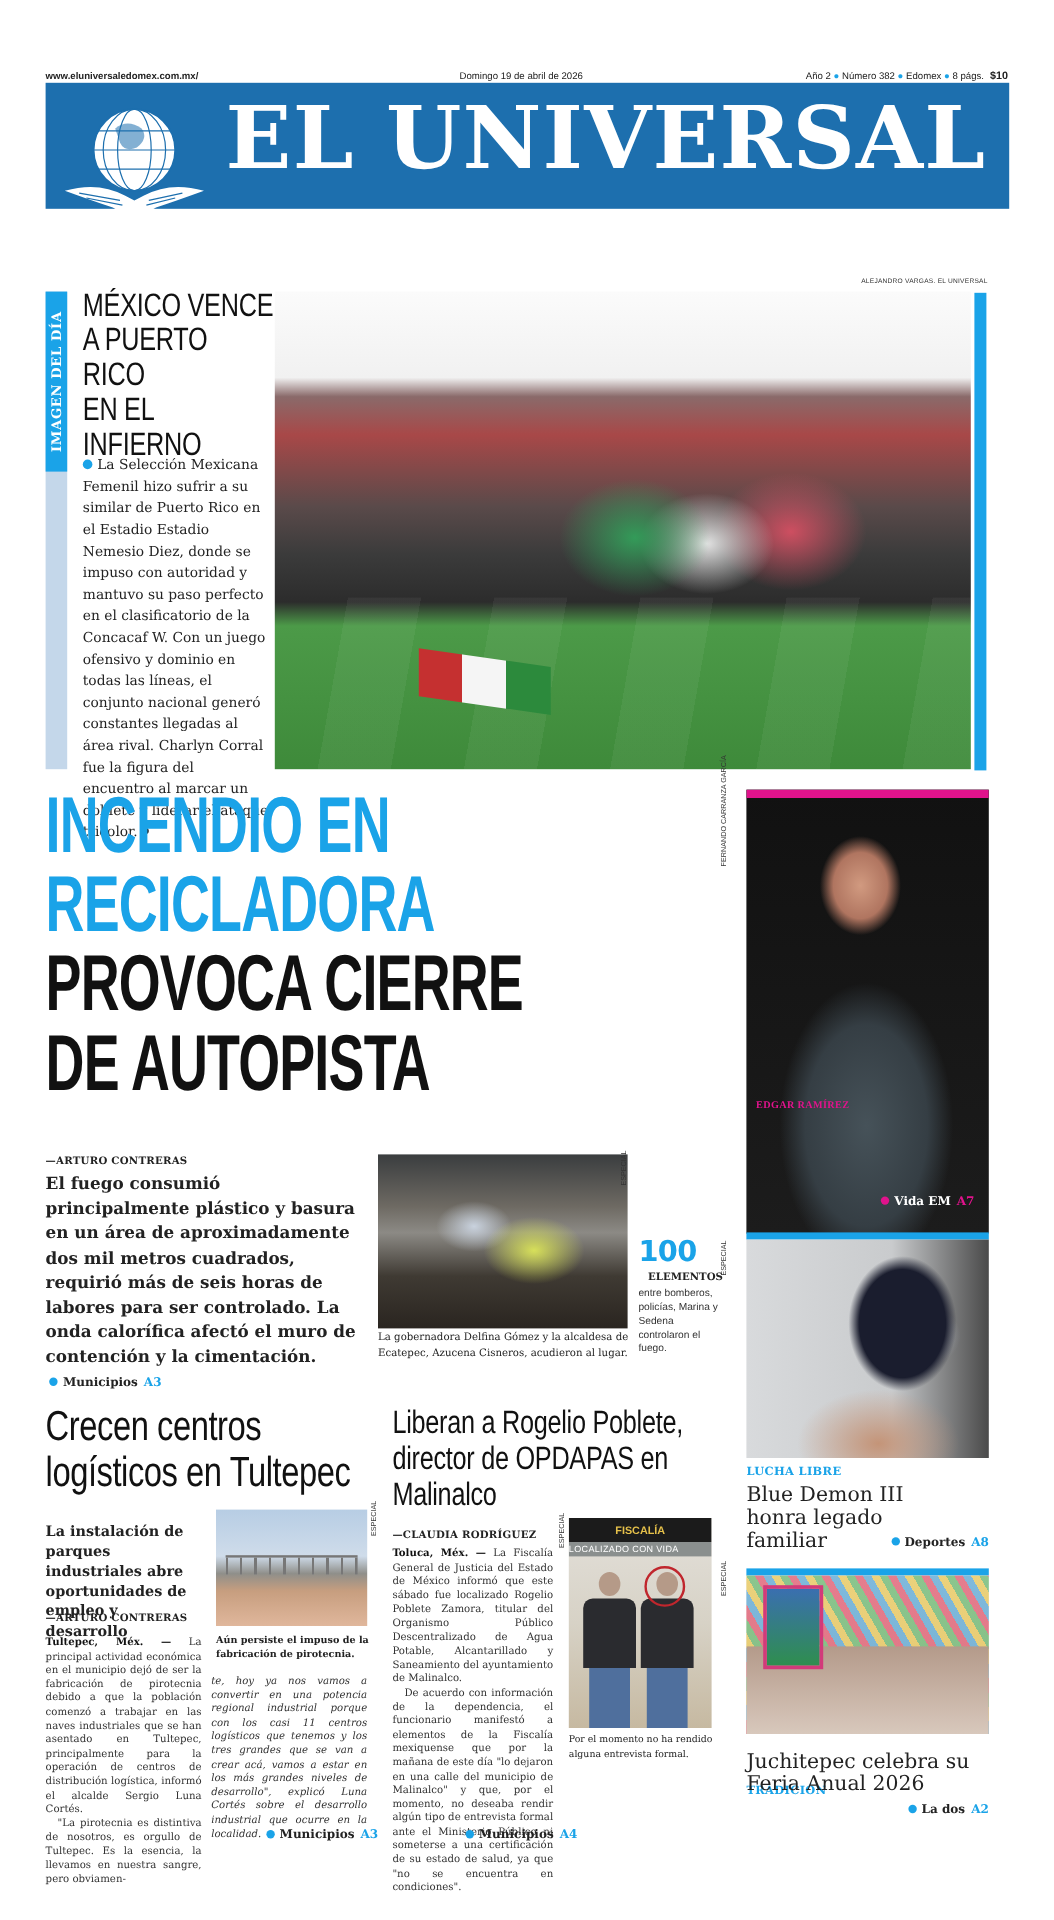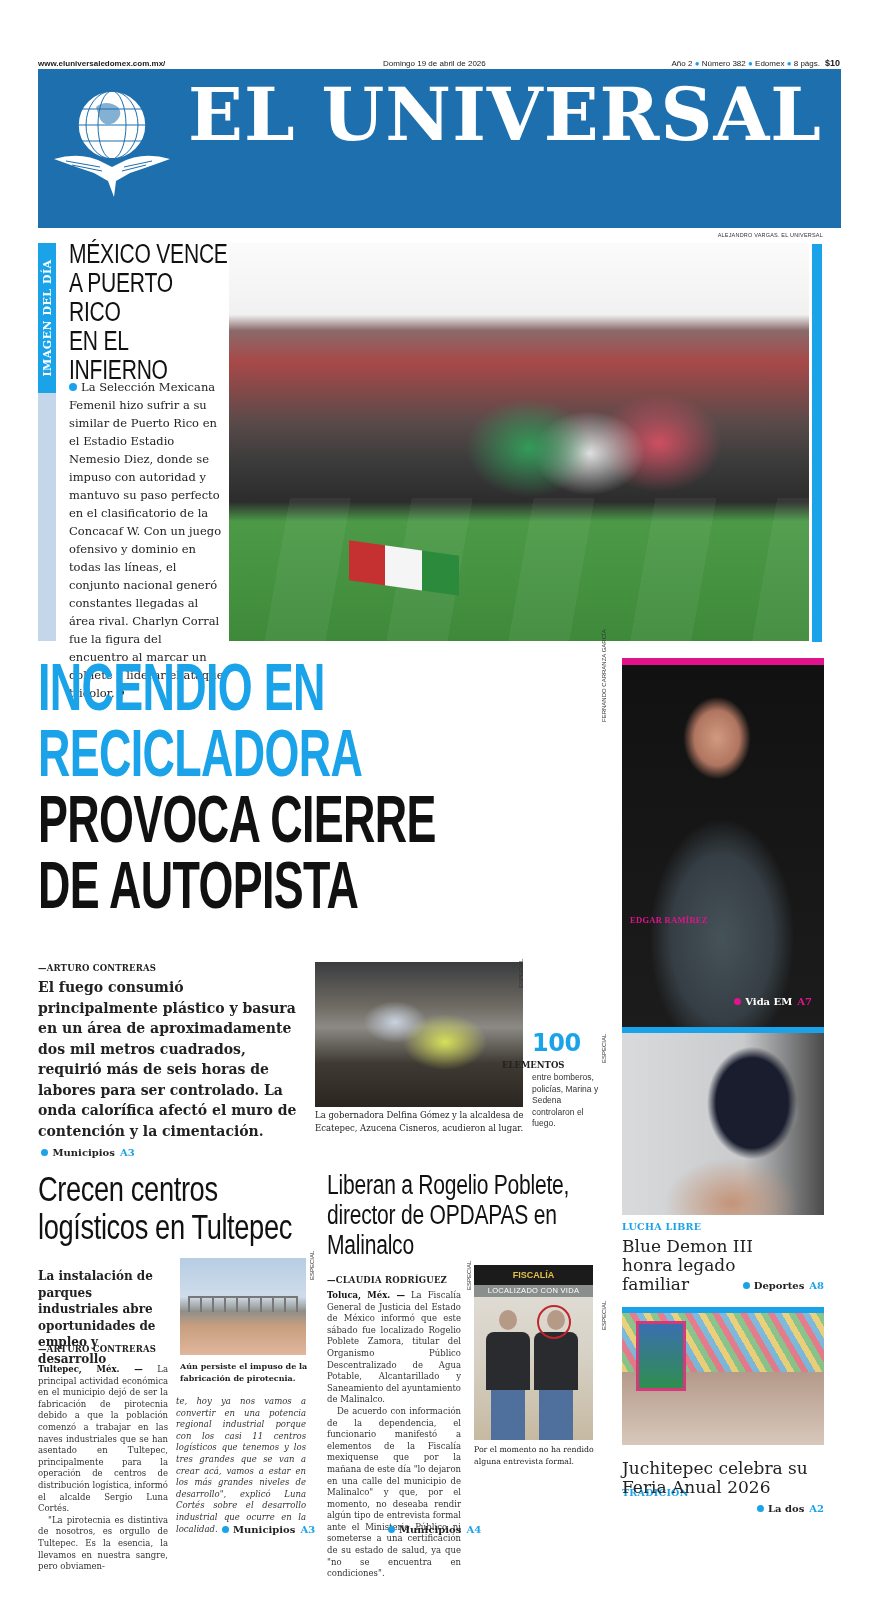--- a/index.html
+++ b/index.html
@@ -9,21 +9,21 @@
 
   
   .topline { font-family: "Liberation Sans", sans-serif; font-size: 8px; color: #222; top: 59px; }
   .topline.url { left: 38px; font-weight: bold; }
   .topline.date { left: 383px; }
   .topline.meta { right: 58px; }
   .topline.meta .dot { color: #1aa3e8; }
   .topline.price { right: 38px; font-weight: bold; font-size: 9px; top: 58px; }
 
   
-  .masthead { left: 38px; top: 69px; width: 803px; height: 159px; background: #1d6fae; }
+  .masthead { left: 38px; top: 69px; width: 803px; height: 105px; background: #1d6fae; }
   .mast-title { position: absolute; left: 150px; top: 6px; font-family: "DejaVu Serif", serif; font-weight: bold; font-size: 72px; color: #fff; letter-spacing: 1px; line-height: 80px; white-space: nowrap; }
   .mast-sub { position: absolute; left: 168px; top: 88px; font-family: "Liberation Sans", sans-serif; font-weight: bold; font-size: 40px; color: #fff; letter-spacing: 1px; line-height: 48px; white-space: nowrap; }
   .mast-logo { position: absolute; left: 14px; top: 8px; width: 120px; height: 128px; }
 
   
   .iod-side { left: 38px; top: 243px; width: 18px; height: 398px; background: #c4d7ea; }
   .iod-side .tag { position: absolute; left: 0; top: 0; width: 18px; height: 150px; background: #1aa3e8; }
   .iod-side .tag span { position: absolute; left: 50%; top: 50%; transform: translate(-50%,-50%) rotate(-90deg); white-space: nowrap; color: #fff; font-family: "DejaVu Serif", serif; font-weight: bold; font-size: 11px; letter-spacing: 0.5px; }
   .iod-title { left: 69px; top: 240px; width: 160px; font-family: "Liberation Sans", sans-serif; font-size: 27px; line-height: 29px; color: #111; transform: scaleX(0.78); transform-origin: left top; width: 205px; letter-spacing: -0.3px; }
   .iod-body { left: 69px; top: 378px; width: 155px; font-family: "DejaVu Serif", serif; font-size: 11.5px; line-height: 18px; color: #222; }
@@ -55,21 +55,21 @@
   .ref-dot { display: inline-block; width: 7px; height: 7px; border-radius: 50%; background: #1aa3e8; margin-right: 4px; }
   .ref-dot.pink { background: #e0138c; }
 
   .photo-fire { left: 315px; top: 962px; width: 208px; height: 145px; overflow: hidden;
     background:
       radial-gradient(ellipse 60px 40px at 130px 80px, #d7e05a 0%, rgba(215,224,90,0) 70%),
       radial-gradient(ellipse 45px 30px at 80px 60px, #c9d2de 0%, rgba(201,210,222,0) 70%),
       linear-gradient(to bottom, #3a3d3f 0%, #6e6a63 30%, #8c8a85 45%, #3f3a33 70%, #2a2520 100%); }
   .caption { font-family: "DejaVu Serif", serif; font-size: 8.5px; line-height: 13px; color: #222; }
   .stat-num { left: 532px; top: 1029px; font-family: "DejaVu Sans", sans-serif; font-weight: bold; font-size: 24px; color: #1aa3e8; letter-spacing: -0.5px; }
-  .stat-label { left: 502px; top: 1060px; font-family: "DejaVu Serif", serif; font-weight: bold; font-size: 8.5px; color: #222; text-align: right; }
+  .stat-label { left: 540px; top: 1060px; font-family: "DejaVu Serif", serif; font-weight: bold; font-size: 8.5px; color: #222; text-align: right; }
   .stat-text { left: 532px; top: 1072px; width: 72px; font-family: "Liberation Sans", sans-serif; font-size: 8.5px; line-height: 11.5px; color: #333; }
 
   
   .promo-ring { left: 622px; top: 658px; width: 202px; height: 370px; overflow: hidden;
     background:
       radial-gradient(ellipse 45px 55px at 95px 80px, #d19a80 0%, #b07560 50%, rgba(176,117,96,0) 75%),
       radial-gradient(ellipse 85px 140px at 100px 280px, #465259 0%, #353e44 60%, rgba(53,62,68,0) 85%),
       linear-gradient(#111 0%, #1c1c1c 100%); }
   .promo-ring .pinkbar { position: absolute; left: 0; top: 0; width: 100%; height: 7px; background: #e0138c; }
   .promo-ring .kicker { position: absolute; left: 8px; top: 257px; font-family: Liberation Serif, serif; font-weight: bold; font-size: 8.5px; color: #e0138c; letter-spacing: 0.3px; }
@@ -101,21 +101,21 @@
   .photo-tultepec .frame { position: absolute; left: 8px; top: 38px; width: 110px; height: 16px; border-top: 2px solid #777; background: repeating-linear-gradient(90deg, #777 0 2px, transparent 2px 12px); }
   .body-text { font-family: "DejaVu Serif", serif; font-size: 8.5px; line-height: 11.6px; color: #333; text-align: justify; }
   .body-text b { color: #111; }
   .indent { text-indent: 10px; }
 
   
   .story3-title { left: 327px; top: 1170px; font-family: "Liberation Sans", sans-serif; font-size: 27px; line-height: 30px; color: #111; transform: scaleX(0.78); transform-origin: left top; width: 340px; letter-spacing: -0.3px; }
   .photo-fiscalia { left: 474px; top: 1265px; width: 119px; height: 175px; overflow: hidden;
     background: linear-gradient(#e3e0da 0%, #d7d2c6 50%, #c6b9a1 100%); }
   .photo-fiscalia .hdr { position: absolute; left: 0; top: 0; width: 100%; height: 20px; background: #1b1b1b; color: #e5c04a; font-family: "Liberation Sans", sans-serif; font-weight: bold; font-size: 9px; text-align: center; line-height: 20px; }
-  .photo-fiscalia .sub { position: absolute; left: 0; top: 20px; width: 100%; height: 12px; background: #8a8f8e; color: #fff; font-family: "Liberation Sans", sans-serif; font-size: 7.5px; text-align: center; line-height: 12px; letter-spacing: 0.3px; }
+  .photo-fiscalia .sub { position: absolute; left: 0; top: 20px; width: 100%; height: 12px; background: #8a8f8e; color: #fff; font-family: "Liberation Sans", sans-serif; font-size: 7.5px; text-align: left; line-height: 12px; letter-spacing: 0.3px; }
   .person { position: absolute; bottom: 0; width: 44px; }
   .person .head { width: 18px; height: 20px; border-radius: 50%; margin: 0 auto; background: #b59a88; }
   .person .torso { width: 44px; height: 58px; background: #2a2b2f; border-radius: 8px 8px 0 0; margin-top: 2px; }
   .person .legs { width: 34px; height: 50px; background: #4f6f9d; margin: 0 auto; }
   .ring-circle { position: absolute; left: 63px; top: 40px; width: 34px; height: 34px; border: 2px solid #c0262d; border-radius: 50%; }
 </style>
 </head>
 <body>
 
 <div class="abs topline url">www.eluniversaledomex.com.mx/</div>

